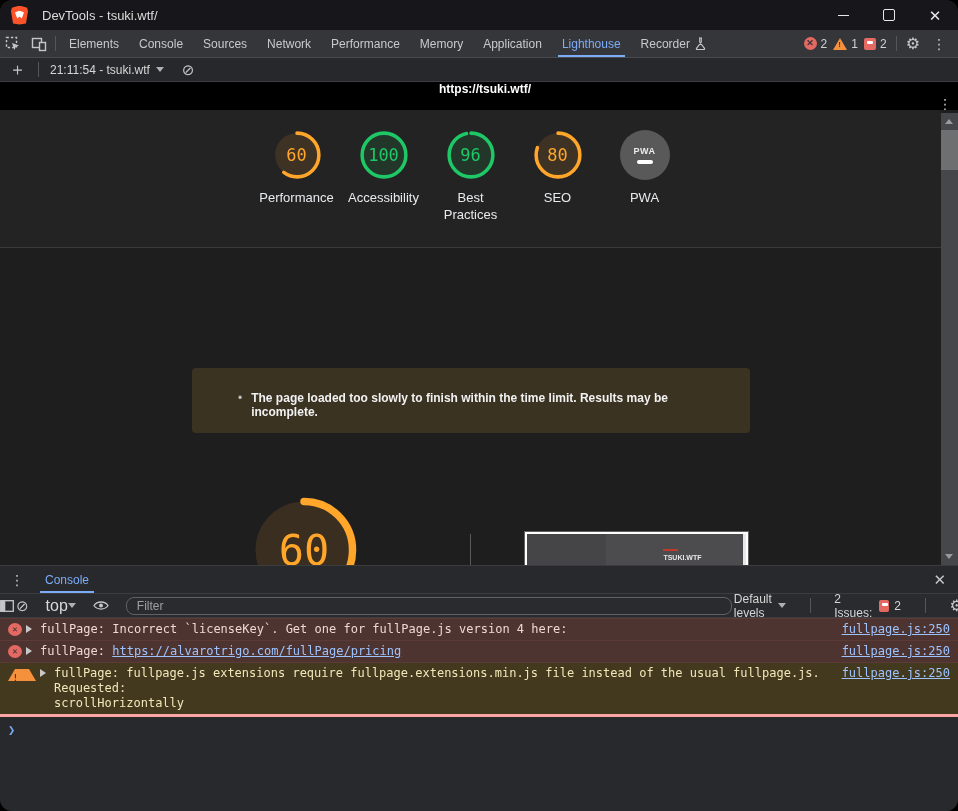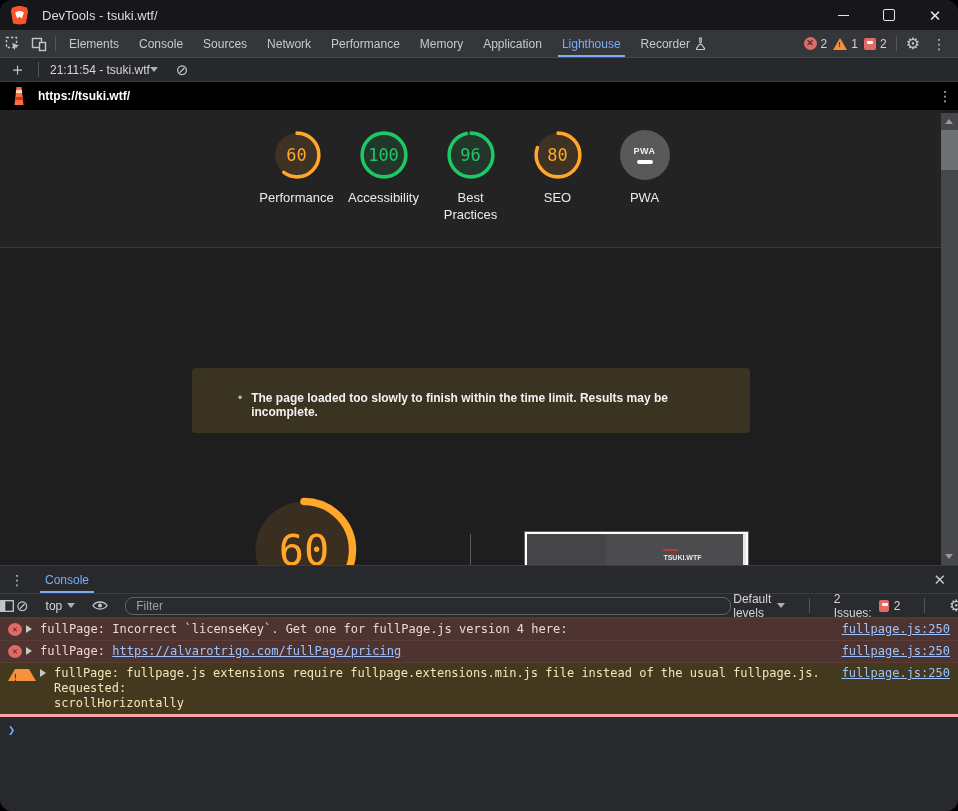--- a/index.html
+++ b/index.html
@@ -31,25 +31,25 @@
     display:flex;align-items:center;justify-content:center;line-height:1;}
   .warn-tri{width:0;height:0;border-left:7px solid transparent;border-right:7px solid transparent;border-bottom:12px solid #f5903d;position:relative;}
   .warn-tri::after{content:"!";position:absolute;left:-2px;top:2px;font-size:8px;font-weight:bold;color:#35363a;}
   .issue-sq{width:12px;height:12px;border-radius:2px;background:#e46962;position:relative;}
   .issue-sq::after{content:"";position:absolute;left:3px;top:3px;width:6px;height:3px;background:#fff;border-radius:1px;}
   .gear{font-size:16px;color:#c4c7ca;line-height:1;}
   .kebab{color:#c4c7ca;font-size:14px;letter-spacing:0;padding:0 6px;}
   
   .subbar{height:23px;background:#27282b;display:flex;align-items:center;border-bottom:1px solid #3c3d41;}
   .plus{color:#c4c7ca;font-size:17px;line-height:1;padding:0 9px;}
-  .session{display:flex;align-items:center;gap:0;color:#d7d7d7;font-size:12px;padding:0 8px;}
+  .session{display:flex;align-items:center;gap:6px;color:#d7d7d7;font-size:12px;padding:0 8px;}
   .dd-arrow{width:0;height:0;border-left:4px solid transparent;border-right:4px solid transparent;border-top:5px solid #aeb1b4;}
   .noslash{color:#c4c7ca;font-size:15px;line-height:1;padding:0 10px;}
   
-  .urlbar{height:28px;background:#000;display:flex;align-items:center;}
+  .urlbar{height:28px;background:#000;display:flex;align-items:center;flex-direction:column;}
   .lh-icon{width:14px;height:18px;margin-left:12px;position:relative;background:#ff6d3b;
     clip-path:polygon(32% 0,68% 0,82% 100%,18% 100%);}
   .lh-icon::before{content:"";position:absolute;left:0;top:3px;width:100%;height:3px;background:#ffd9c2;}
   .lh-icon::after{content:"";position:absolute;left:0;top:10px;width:100%;height:3px;background:#c9371d;}
   .url-text{color:#fff;font-size:12px;font-weight:bold;margin-left:12px;}
   .urlbar .kebab{margin-left:auto;}
   
   .report{position:relative;height:457px;background:#1e1e1e;overflow:hidden;}
   .summary-band{position:absolute;left:0;top:0;width:941px;height:137px;background:#232323;border-bottom:1px solid #3a3a3a;}
   .gauge-row{position:absolute;left:0;top:20px;width:941px;display:flex;justify-content:center;gap:0;}
@@ -86,21 +86,21 @@
   
   .console{position:absolute;left:0;top:565px;width:958px;height:246px;background:#28292c;border-top:1px solid #3c3c3c;}
   .c-header{height:27px;display:flex;align-items:center;background:#28292c;border-bottom:1px solid #3c3d41;}
   .c-header .kebab{padding:0 10px;}
   .c-tab{position:relative;height:100%;display:flex;align-items:center;padding:0 5px;margin-left:6px;
     color:#7cacf8;font-size:12px;}
   .c-tab::after{content:"";position:absolute;left:0;right:0;bottom:0;height:2px;background:#7cacf8;}
   .c-close{margin-left:auto;color:#c4c7ca;font-size:15px;padding:0 12px;}
   .c-toolbar{height:23px;display:flex;align-items:center;background:#2a2b2e;border-bottom:1px solid #3c3d41;gap:2px;}
   .ct-icon{width:24px;height:20px;display:flex;align-items:center;justify-content:center;color:#c4c7ca;}
-  .ctx{display:flex;align-items:center;gap:5px;color:#d7d7d7;font-size:12px;padding:0 7px;}
+  .ctx{display:flex;align-items:center;color:#d7d7d7;font-size:16px;padding:0 7px;}
   .filter-box{flex:0 0 588px;height:16px;border:1px solid #606164;border-radius:8px;margin-left:7px;
     display:flex;align-items:center;padding:0 8px;}
   .filter-box input{background:transparent;border:none;outline:none;color:#ffffff;font-size:12px;width:100%;
     font-family:"Liberation Sans",sans-serif;}
   .filter-box input::placeholder{color:#9aa0a6;}
   .c-right{margin-left:auto;display:flex;align-items:center;gap:21px;padding-right:8px;}
   .levels{display:flex;align-items:center;gap:5px;color:#d7d7d7;font-size:12px;}
   .issues-chip{display:flex;align-items:center;gap:5px;color:#d7d7d7;font-size:12px;}
   
   .c-row{display:flex;align-items:flex-start;font-family:"DejaVu Sans Mono",monospace;font-size:12px;

